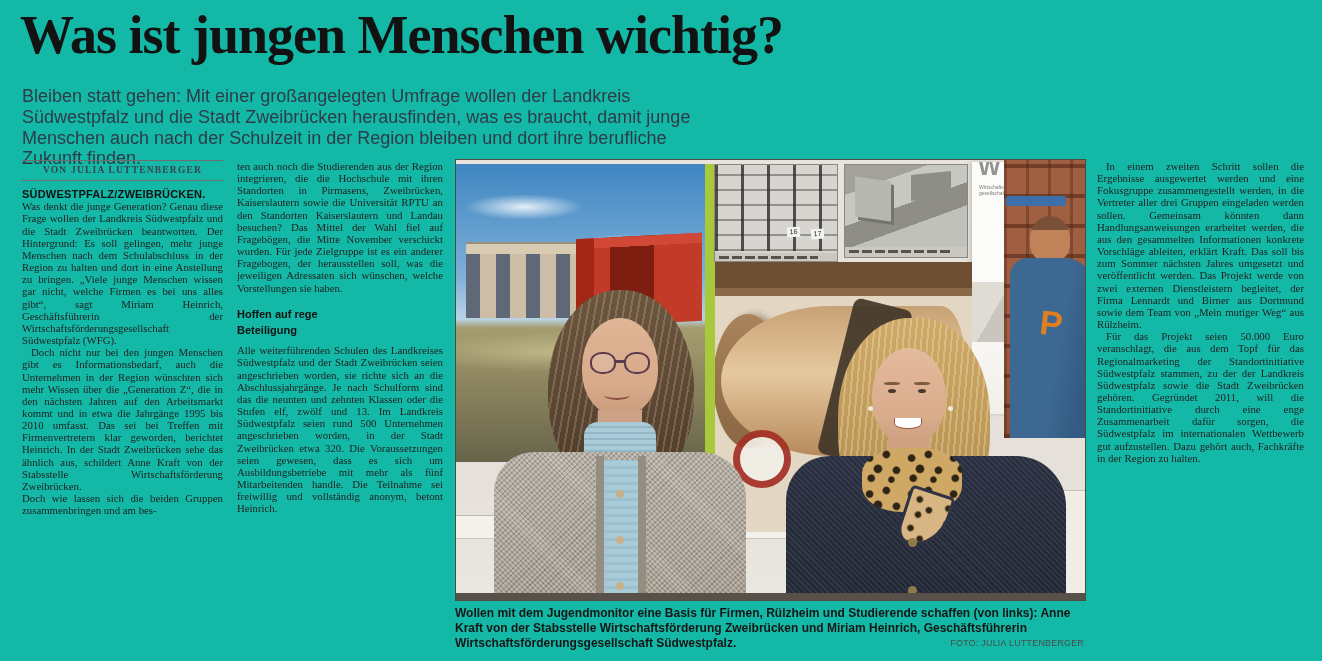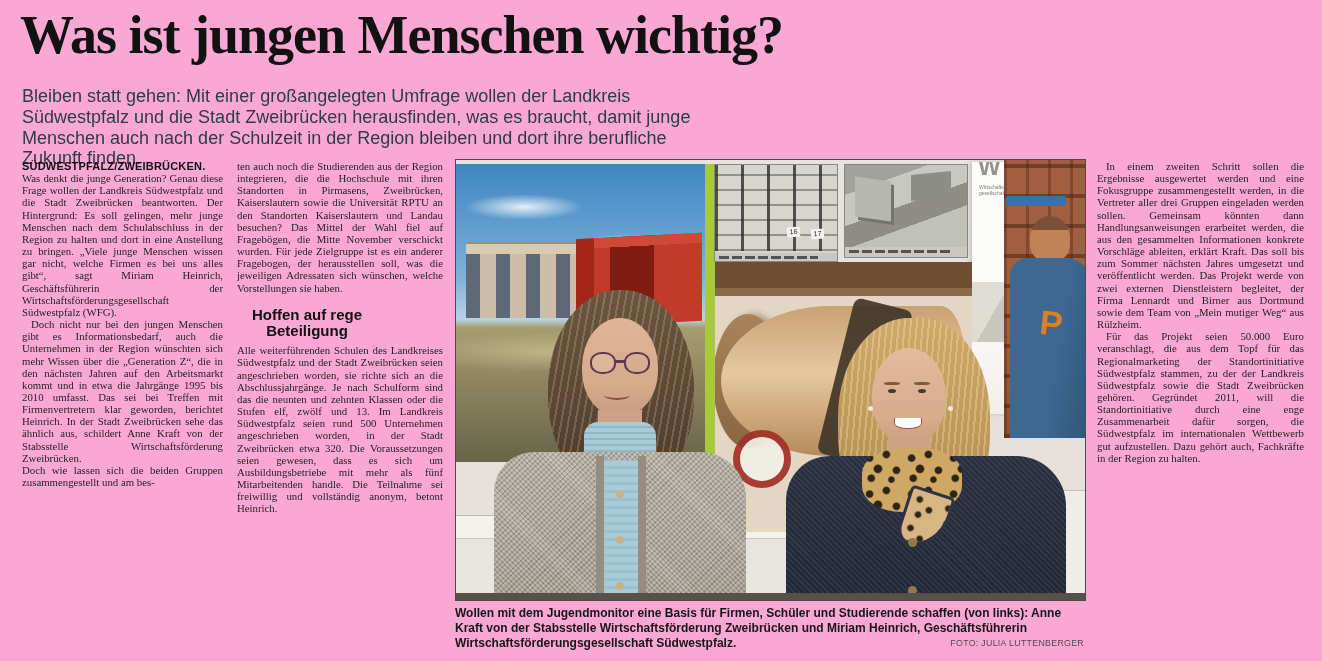--- a/index.html
+++ b/index.html
@@ -1,18 +1,18 @@
 <!DOCTYPE html>
 <html lang="de"><head>
 <meta charset="utf-8">
 <style>
   * { margin:0; padding:0; box-sizing:border-box; }
   html,body { background:#ffffff; }
   .page {
-    position:relative; width:1322px; height:661px; background:#f9a8d4;
+    position:relative; width:1322px; height:661px; background:#14b8a6;
     font-family:"Liberation Serif", serif; color:#1f1f1f; overflow:hidden;
   }
   
   .headline {
     position:absolute; left:20px; top:-4px; width:1290px;
     font-family:"Liberation Serif", serif; font-weight:700;
     font-size:54px; line-height:78px; letter-spacing:-1px; color:#121212;
   }
   .subheadline {
     position:absolute; left:22px; top:86px; width:700px;
@@ -35,22 +35,22 @@
     color:#39434f; font-weight:700;
   }
   .lead-in {
     font-family:"Liberation Sans", sans-serif; font-weight:700;
     font-size:11px; color:#111; letter-spacing:0.2px;
   }
   .para { margin:0; }
   .para.indent { text-indent:9px; }
   .subhead {
     font-family:"Liberation Sans", sans-serif; font-weight:700;
-    font-size:15px; line-height:15.8px; color:#111;
-    margin:13px 0 6px 0; max-width:140px; text-align:center;
+    font-size:11px; line-height:15.8px; color:#111;
+    margin:13px 0 6px 0; max-width:140px; text-align:left;
   }
   
   .photo-block { position:absolute; left:455px; top:159px; width:631px; }
   .photo {
     position:relative; width:631px; height:442px;
     background:linear-gradient(180deg,#e8e4dd 0%, #e5e0d9 70%, #eae7e1 100%);
     border:1px solid #4c4a46; overflow:hidden;
   }
   .photo * { position:absolute; }
   
@@ -236,23 +236,24 @@
 </style>
 </head>
 <body>
 
 <div class="page">
 
   <h1 class="headline">Was ist jungen Menschen wichtig?</h1>
   <p class="subheadline">Bleiben statt gehen: Mit einer großangelegten Umfrage wollen der Landkreis Südwestpfalz und die Stadt Zweibrücken herausfinden, was es braucht, damit junge Menschen auch nach der Schulzeit in der Region bleiben und dort ihre berufliche Zukunft finden.</p>
 
   <div class="col col1">
+    <div class="byline-block">VON JULIA LUTTENBERGER</div>
     <p class="para"><span class="lead-in">SÜDWESTPFALZ/ZWEIBRÜCKEN.</span><span> Was denkt die junge Generation? Genau diese Frage wollen der Landkreis Südwestpfalz und die Stadt Zweibrücken beantworten. Der Hintergrund: Es soll gelingen, mehr junge Menschen nach dem Schulabschluss in der Region zu halten und dort in eine Anstellung zu bringen. „Viele junge Menschen wissen gar nicht, welche Firmen es bei uns alles gibt“, sagt Miriam Heinrich, Geschäftsführerin der Wirtschaftsförderungsgesellschaft Südwestpfalz (WFG).</span></p>
     <p class="para indent">Doch nicht nur bei den jungen Menschen gibt es Informationsbedarf, auch die Unternehmen in der Region wünschten sich mehr Wissen über die „Generation Z“, die in den nächsten Jahren auf den Arbeitsmarkt kommt und in etwa die Jahrgänge 1995 bis 2010 umfasst. Das sei bei Treffen mit Firmenvertretern klar geworden, berichtet Heinrich. In der Stadt Zweibrücken sehe das ähnlich aus, schildert Anne Kraft von der Stabsstelle Wirtschaftsförderung Zweibrücken.</p>
-    <p class="para">Doch wie lassen sich die beiden Gruppen zusammengestellt und am bes-</p>
+    <p class="para">Doch wie lassen sich die beiden Gruppen zusammenbringen und am bes-</p>
   </div>
 
   <div class="col col2">
     <p class="para">ten auch noch die Studierenden aus der Region integrieren, die die Hochschule mit ihren Standorten in Pirmasens, Zweibrücken, Kaiserslautern sowie die Universität RPTU an den Standorten Kaiserslautern und Landau besuchen? Das Mittel der Wahl fiel auf Fragebögen, die Mitte November verschickt wurden. Für jede Zielgruppe ist es ein anderer Fragebogen, der herausstellen soll, was die jeweiligen Adressaten sich wünschen, welche Vorstellungen sie haben.</p>
     <h2 class="subhead">Hoffen auf rege Beteiligung</h2>
     <p class="para">Alle weiterführenden Schulen des Landkreises Südwestpfalz und der Stadt Zweibrücken seien angeschrieben worden, sie richte sich an die Abschlussjahrgänge. Je nach Schulform sind das die neunten und zehnten Klassen oder die Stufen elf, zwölf und 13. Im Landkreis Südwestpfalz seien rund 500 Unternehmen angeschrieben worden, in der Stadt Zweibrücken etwa 320. Die Voraussetzungen seien gewesen, dass es sich um Ausbildungsbetriebe mit mehr als fünf Mitarbeitenden handle. Die Teilnahme sei freiwillig und vollständig anonym, betont Heinrich.</p>
   </div>
 
   <div class="photo-block">
     <div class="photo">
@@ -333,21 +334,21 @@
         <div class="rw-neck"></div>
         <div class="rw-jacket"></div>
         <div class="rw-vgap"></div>
         <div class="rw-scarf"></div>
         <div class="rw-scarf-tail"></div>
         <div class="rw-button"></div>
       </div>
       <div class="floor-strip"></div>
     </div>
     <div class="caption">
-      <span>Wollen mit dem Jugendmonitor eine Basis für Firmen, Schüler und Studierende schaffen (von links): Anne Kraft von der Stabsstelle Wirtschaftsförderung Zweibrücken und Miriam Heinrich, Geschäftsführerin Wirtschaftsförderungsgesellschaft Südwestpfalz.</span>
+      <span>Wollen mit dem Jugendmonitor eine Basis für Firmen, Rülzheim und Studierende schaffen (von links): Anne Kraft von der Stabsstelle Wirtschaftsförderung Zweibrücken und Miriam Heinrich, Geschäftsführerin Wirtschaftsförderungsgesellschaft Südwestpfalz.</span>
       <span class="caption-credit">FOTO: JULIA LUTTENBERGER</span>
     </div>
   </div>
 
   <div class="col col3">
     <p class="para indent">In einem zweiten Schritt sollen die Ergebnisse ausgewertet werden und eine Fokusgruppe zusammengestellt werden, in die Vertreter aller drei Gruppen eingeladen werden sollen. Gemeinsam könnten dann Handlungsanweisungen erarbeitet werden, die aus den gesammelten Informationen konkrete Vorschläge ableiten, erklärt Kraft. Das soll bis zum Sommer nächsten Jahres umgesetzt und veröffentlicht werden. Das Projekt werde von zwei externen Dienstleistern begleitet, der Firma Lennardt und Birner aus Dortmund sowie dem Team von „Mein mutiger Weg“ aus Rülzheim.</p>
     <p class="para indent">Für das Projekt seien 50.000 Euro veranschlagt, die aus dem Topf für das Regionalmarketing der Standortinitiative Südwestpfalz stammen, zu der der Landkreis Südwestpfalz sowie die Stadt Zweibrücken gehören. Gegründet 2011, will die Standortinitiative durch eine enge Zusammenarbeit dafür sorgen, die Südwestpfalz im internationalen Wettbewerb gut aufzustellen. Dazu gehört auch, Fachkräfte in der Region zu halten.</p>
   </div>
 
 </div>

